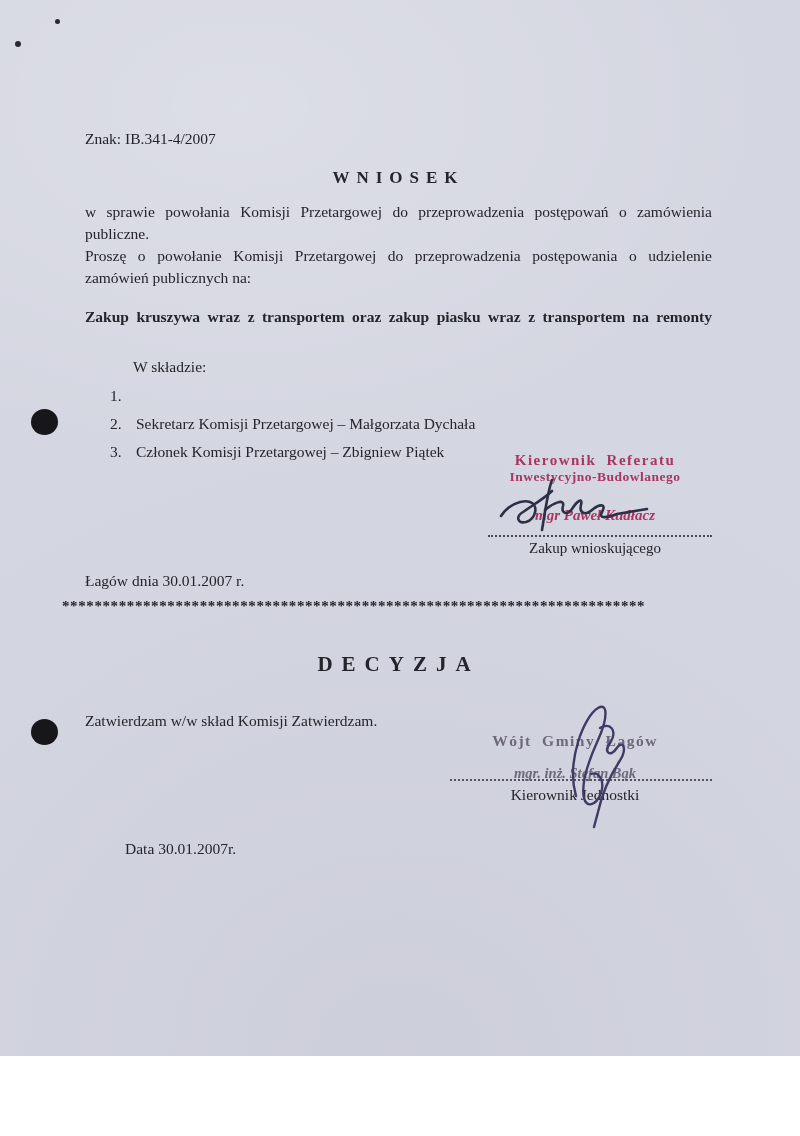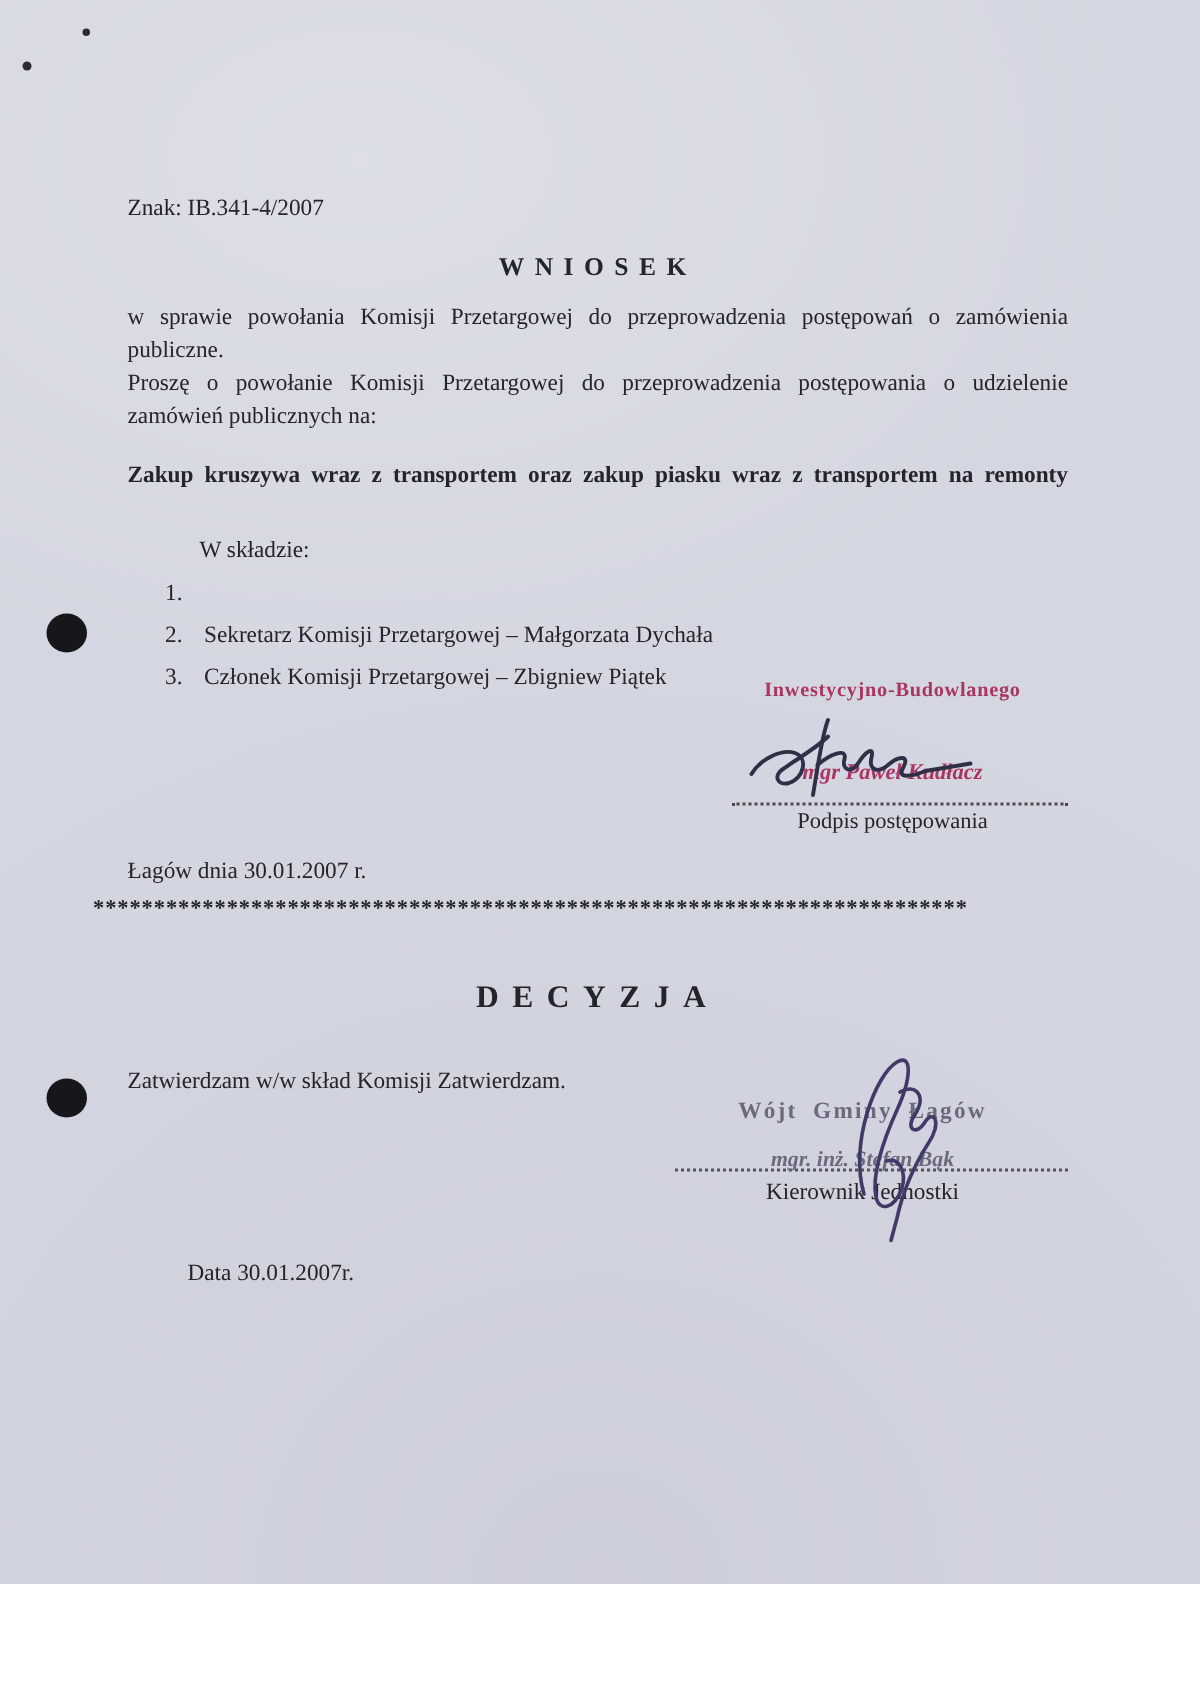--- a/index.html
+++ b/index.html
@@ -69,34 +69,35 @@
       <span class="member-num">2.</span>
       <span>Sekretarz Komisji Przetargowej – Małgorzata Dychała</span>
     </div>
     <div class="member-row">
       <span class="member-num">3.</span>
       <span>Członek Komisji Przetargowej – Zbigniew Piątek</span>
     </div>
   </div>
 
   <div class="abs stamp-red center" style="left:470px; top:452px; width:250px;">
+    <div class="stamp-head" style="font-size:15px;">Kierownik Referatu</div>
     <div class="bold" style="font-size:13.5px; letter-spacing:0.5px;">Inwestycyjno-Budowlanego</div>
   </div>
   <div class="abs stamp-red stamp-name center" style="left:470px; top:507px; width:250px; font-size:15px;">mgr Paweł Kudłacz</div>
 
   <svg class="sig" style="left:495px; top:476px;" width="165" height="60" viewBox="0 0 165 60">
     <g fill="none" stroke="#2e3046" stroke-width="2.6" stroke-linecap="round">
       <path d="M6,40 C12,30 26,23 35,26 C44,29 41,43 31,46 C23,48 20,41 28,36 C38,29 50,22 57,15"></path>
       <path d="M57,4 C53,14 50,36 47,54"></path>
       <path d="M50,34 C58,27 70,22 68,30 C66,37 72,40 77,33 C82,25 88,21 86,29 C84,37 90,40 97,34 C104,28 112,27 107,36 C103,43 112,42 122,38 L152,33"></path>
     </g>
   </svg>
 
   <div class="abs dotted" style="left:488px; top:535px; width:224px;"></div>
-  <div class="abs center" style="left:470px; top:540px; width:250px; font-size:15px;">Podpis postępowania</div>
+  <div class="abs center" style="left:470px; top:540px; width:250px; font-size:15px;">Zakup wnioskującego</div>
 
   <div class="abs line" style="left:85px; top:570px;text-align:right;">Łagów dnia 30.01.2007 r.</div>
 
   <div class="abs separator" style="left:62px; top:598px; width:660px;">************************************************************************</div>
 
   <div class="abs body-col doc-title t2" style="top:652px;">DECYZJA</div>
 
   <div class="abs line" style="left:85px; top:710px;">Zatwierdzam w/w skład Komisji Zatwierdzam.</div>
 
   <div class="abs stamp-gray center stamp-head" style="left:455px; top:732px; width:240px; font-size:15.5px;">Wójt Gminy Łagów</div>

